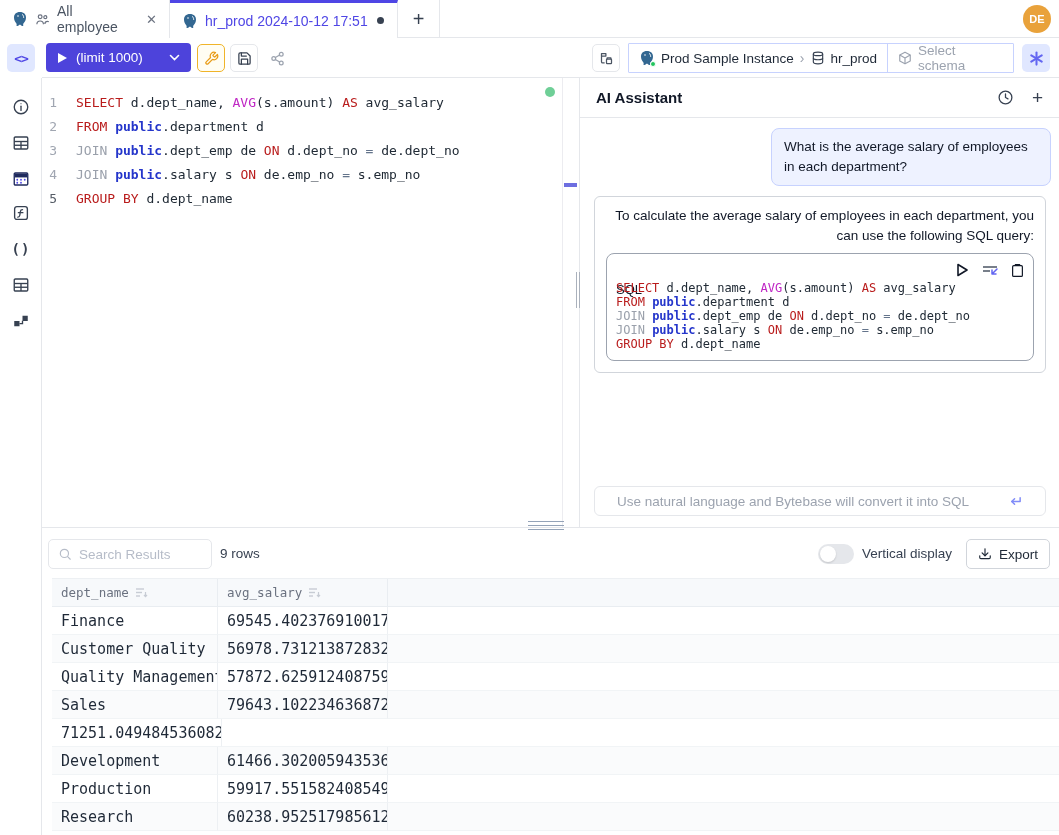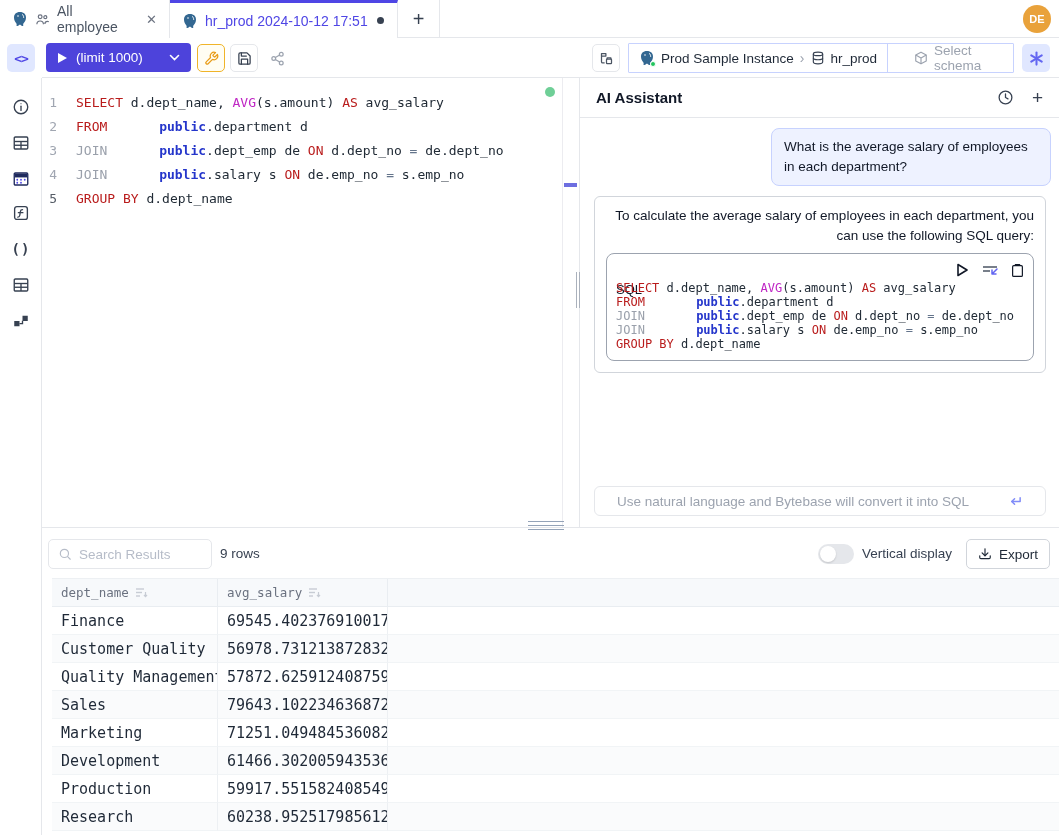--- a/index.html
+++ b/index.html
@@ -25,38 +25,38 @@
   .btn-code { left:7px; background:#e0e7ff; color:#4f46e5; font-weight:bold; font-size:13px; letter-spacing:-1px; font-family:"DejaVu Sans Mono", monospace; }
   .btn-run { position:absolute; left:46px; top:5px; height:29px; width:145px; background:#4d43db; border-radius:4px; color:#fff; display:flex; align-items:center; gap:8px; padding:0 11px; font-size:13.5px; cursor:pointer; }
   .btn-run .caret { margin-left:auto; display:flex; }
   .btn-wrench { left:197px; border:1px solid #f0b429; background:#fffdf3; }
   .btn-save { left:230px; border:1px solid #e5e7eb; }
   .btn-share { left:263px; }
   .btn-sheetlink { left:592px; border:1px solid #e5e7eb; }
   .conn-pill { position:absolute; left:628px; top:5px; height:30px; width:386px; border:1px solid #c7d2fe; border-radius:1px; display:flex; align-items:stretch; overflow:hidden; background:#fff; }
   .conn-main { display:flex; align-items:center; gap:6px; padding:0 10px; font-size:13.5px; color:#1f2937; cursor:pointer; }
   .conn-sep { color:#9ca3af; font-size:14px; }
-  .conn-schema { display:flex; align-items:center; gap:6px; padding:0 26px; border-left:1px solid #c7d2fe; color:#9ca3af; font-size:13.5px; flex:1; cursor:default; }
+  .conn-schema { display:flex; align-items:center; gap:6px; padding:0 10px; border-left:1px solid #c7d2fe; color:#9ca3af; font-size:13.5px; flex:1; cursor:default; }
   .btn-ai { left:1022px; background:#e0e7ff; }
   .pgwrap { position:relative; width:16px; height:16px; }
   .pg-dot { position:absolute; right:-1px; bottom:-1px; width:6px; height:6px; border-radius:50%; background:#22c55e; border:1px solid #fff; }
 
   
   .sidebar { position:absolute; left:0; top:78px; width:42px; height:757px; background:#fff; border-right:1px solid #e5e7eb; }
   .side-icon { position:absolute; left:9px; width:24px; height:24px; display:flex; align-items:center; justify-content:center; color:#374151; cursor:pointer; }
   .side-icon.active { color:#4f46e5; }
   .paren-glyph { font-family:"DejaVu Sans Mono", monospace; font-size:14px; font-weight:bold; letter-spacing:1px; }
 
   
   .editor { position:absolute; left:42px; top:78px; width:521px; height:449px; background:#fff; border-right:1px solid #ececf0; padding-top:13px; overflow:hidden; }
   .code-line { display:flex; height:24px; line-height:24px; font-family:"DejaVu Sans Mono", monospace; font-size:13px; white-space:pre; }
   .ln { width:34px; text-align:right; padding-right:19px; color:#a0a6b1; flex:0 0 auto; user-select:none; }
   .ln-active { color:#555c66; }
   .tok-k { color:#b91c1c; }
-  .tok-p { color:#2536cb; font-weight:bold;margin-left:44px; }
+  .tok-p { color:#2536cb; font-weight:bold; }
   .tok-f { color:#bf26c4; }
   .tok-j { color:#9aa0ab; }
   .tok-o { color:#64748b; }
   .tok-t { color:#212b36; }
   .editor-status-dot { position:absolute; left:545px; top:87px; width:10px; height:10px; border-radius:50%; background:#6fcf97; }
   .overview-mark { position:absolute; left:564px; top:183px; width:13px; height:4px; background:#6d6ee0; }
 
   
   .vsplit { position:absolute; left:579px; top:78px; width:1px; height:449px; background:#e5e7eb; }
   .vsplit-handle { position:absolute; left:575px; top:272px; width:9px; height:36px; display:flex; justify-content:space-between; padding:0 1px; cursor:col-resize; background:#fff; }
@@ -456,21 +456,20 @@
             <div class="g-cell c1">Quality Management</div>
             <div class="g-cell c2">57872.625912408759</div>
             <div class="g-cell" style="flex: 1 1 0%; border-right: none;"></div>
           </div>
           <div class="grid-row">
             <div class="g-cell c1">Sales</div>
             <div class="g-cell c2">79643.102234636872</div>
             <div class="g-cell" style="flex: 1 1 0%; border-right: none;"></div>
           </div>
           <div class="grid-row">
-            <div class="g-cell c1">Marketing</div>
             <div class="g-cell c2">71251.049484536082</div>
             <div class="g-cell" style="flex: 1 1 0%; border-right: none;"></div>
           </div>
           <div class="grid-row">
             <div class="g-cell c1">Development</div>
             <div class="g-cell c2">61466.302005943536</div>
             <div class="g-cell" style="flex: 1 1 0%; border-right: none;"></div>
           </div>
           <div class="grid-row">
             <div class="g-cell c1">Production</div>

